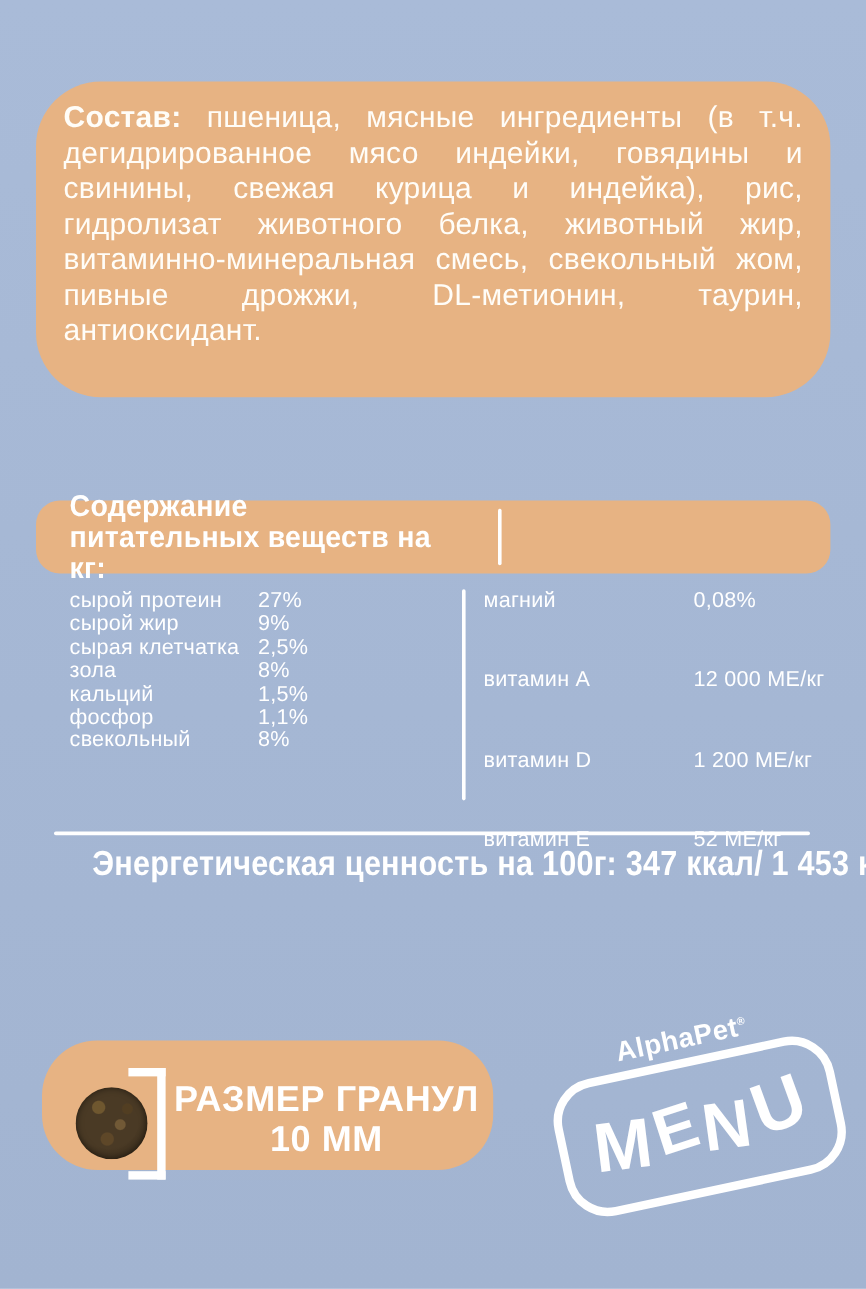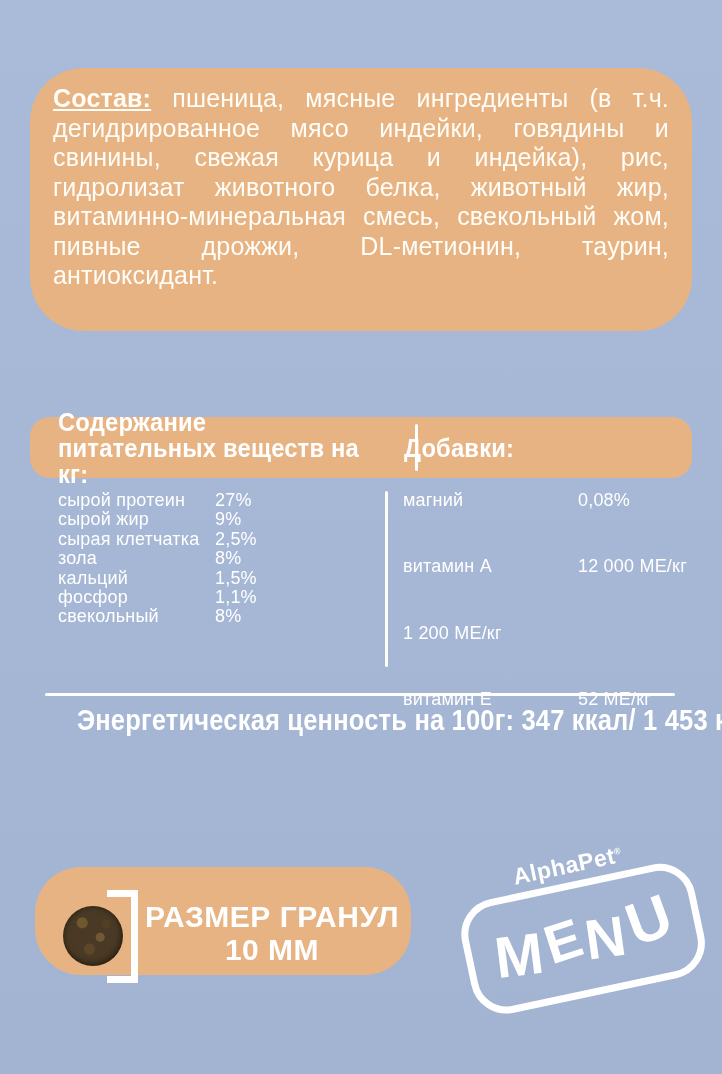--- a/index.html
+++ b/index.html
@@ -12,21 +12,21 @@
   .abs{position:absolute;}
   .panel{background:#e7b383;}
 
   
   .comp-box{left:30px;top:68px;width:662px;height:263px;border-radius:54px;}
   .comp-text{
     position:absolute;left:23px;right:23px;top:16px;margin:0;
     font-size:25px;line-height:29.5px;text-align:justify;color:#fffdf8;
     letter-spacing:.2px;
   }
-  .comp-text strong{font-weight:bold;text-decoration:underline;}
+  .comp-text strong{font-weight:bold;}
 
   
   .table-bar{left:30px;top:417px;width:662px;height:61px;border-radius:20px;display:flex;}
   .bar-cell-left{width:356px;display:flex;align-items:center;padding-left:28px;box-sizing:border-box;}
   .bar-cell-right{flex:1;display:flex;align-items:center;padding-left:18px;}
   .hdr{
     font-weight:bold;font-size:25px;line-height:26px;
     transform:scaleX(0.95);transform-origin:left center;white-space:pre-line;
     letter-spacing:.2px;
   }
@@ -91,23 +91,20 @@
 <body>
 
 <section class="abs panel comp-box">
   <p class="comp-text"><strong>Состав:</strong> <span>пшеница, мясные ингредиенты (в т.ч. дегидрированное мясо индейки, говядины и свинины, свежая курица и индейка), рис, гидролизат животного белка, животный жир, витаминно-минеральная смесь, свекольный жом, пивные дрожжи, DL-метионин, таурин, антиоксидант.</span></p>
 </section>
 
 <section class="abs panel table-bar">
   <div class="bar-cell-left">
     <span class="hdr">Содержание питательных веществ на кг:</span>
   </div>
-  <div class="bar-cell-right">
-    <span class="hdr">Добавки:</span>
-  </div>
 </section>
 <div class="abs bar-divider"></div>
 <div class="abs col-divider"></div>
 
 <div class="abs rows rows-left">
   <div class="nrow">
       <span class="nlabel">сырой протеин</span>
       <span class="nvalue">27%</span>
     </div>
   <div class="nrow">
@@ -139,20 +136,21 @@
 <div class="abs rows rows-right">
   <div class="nrow">
       <span class="nlabel">магний</span>
       <span class="nvalue">0,08%</span>
     </div>
   <div class="nrow">
       <span class="nlabel">витамин A</span>
       <span class="nvalue">12 000 МЕ/кг</span>
     </div>
   <div class="nrow">
+      <span class="nlabel">витамин D</span>
       <span class="nvalue">1 200 МЕ/кг</span>
     </div>
   <div class="nrow">
       <span class="nlabel">витамин E</span>
       <span class="nvalue">52 МЕ/кг</span>
     </div>
 </div>
 
 <div class="abs energy-rule"></div>
 <div class="abs energy-wrap">

